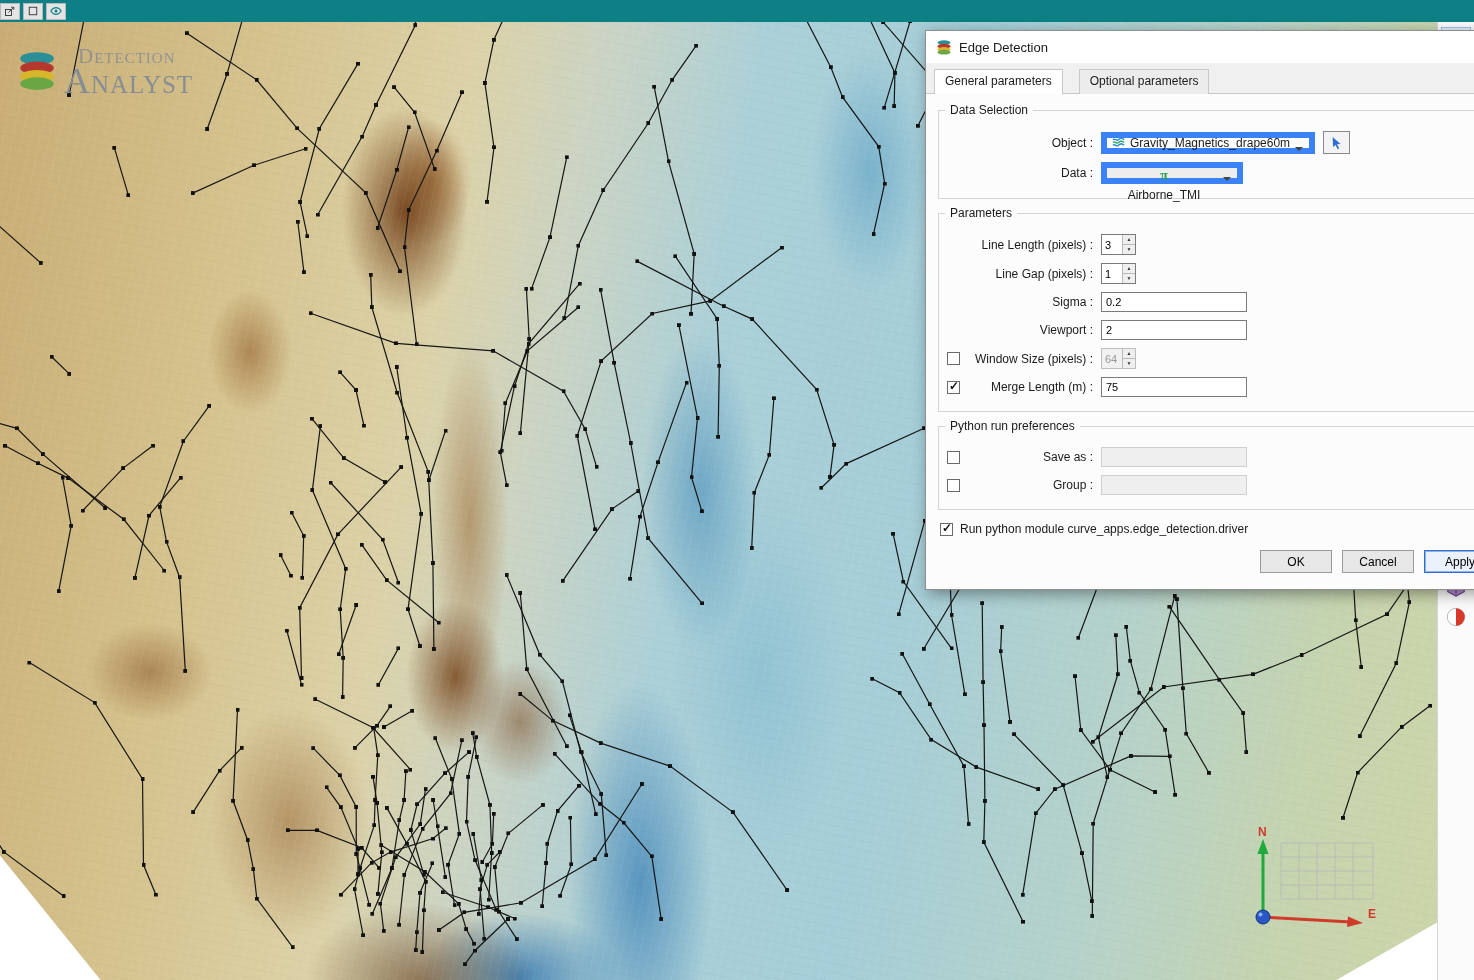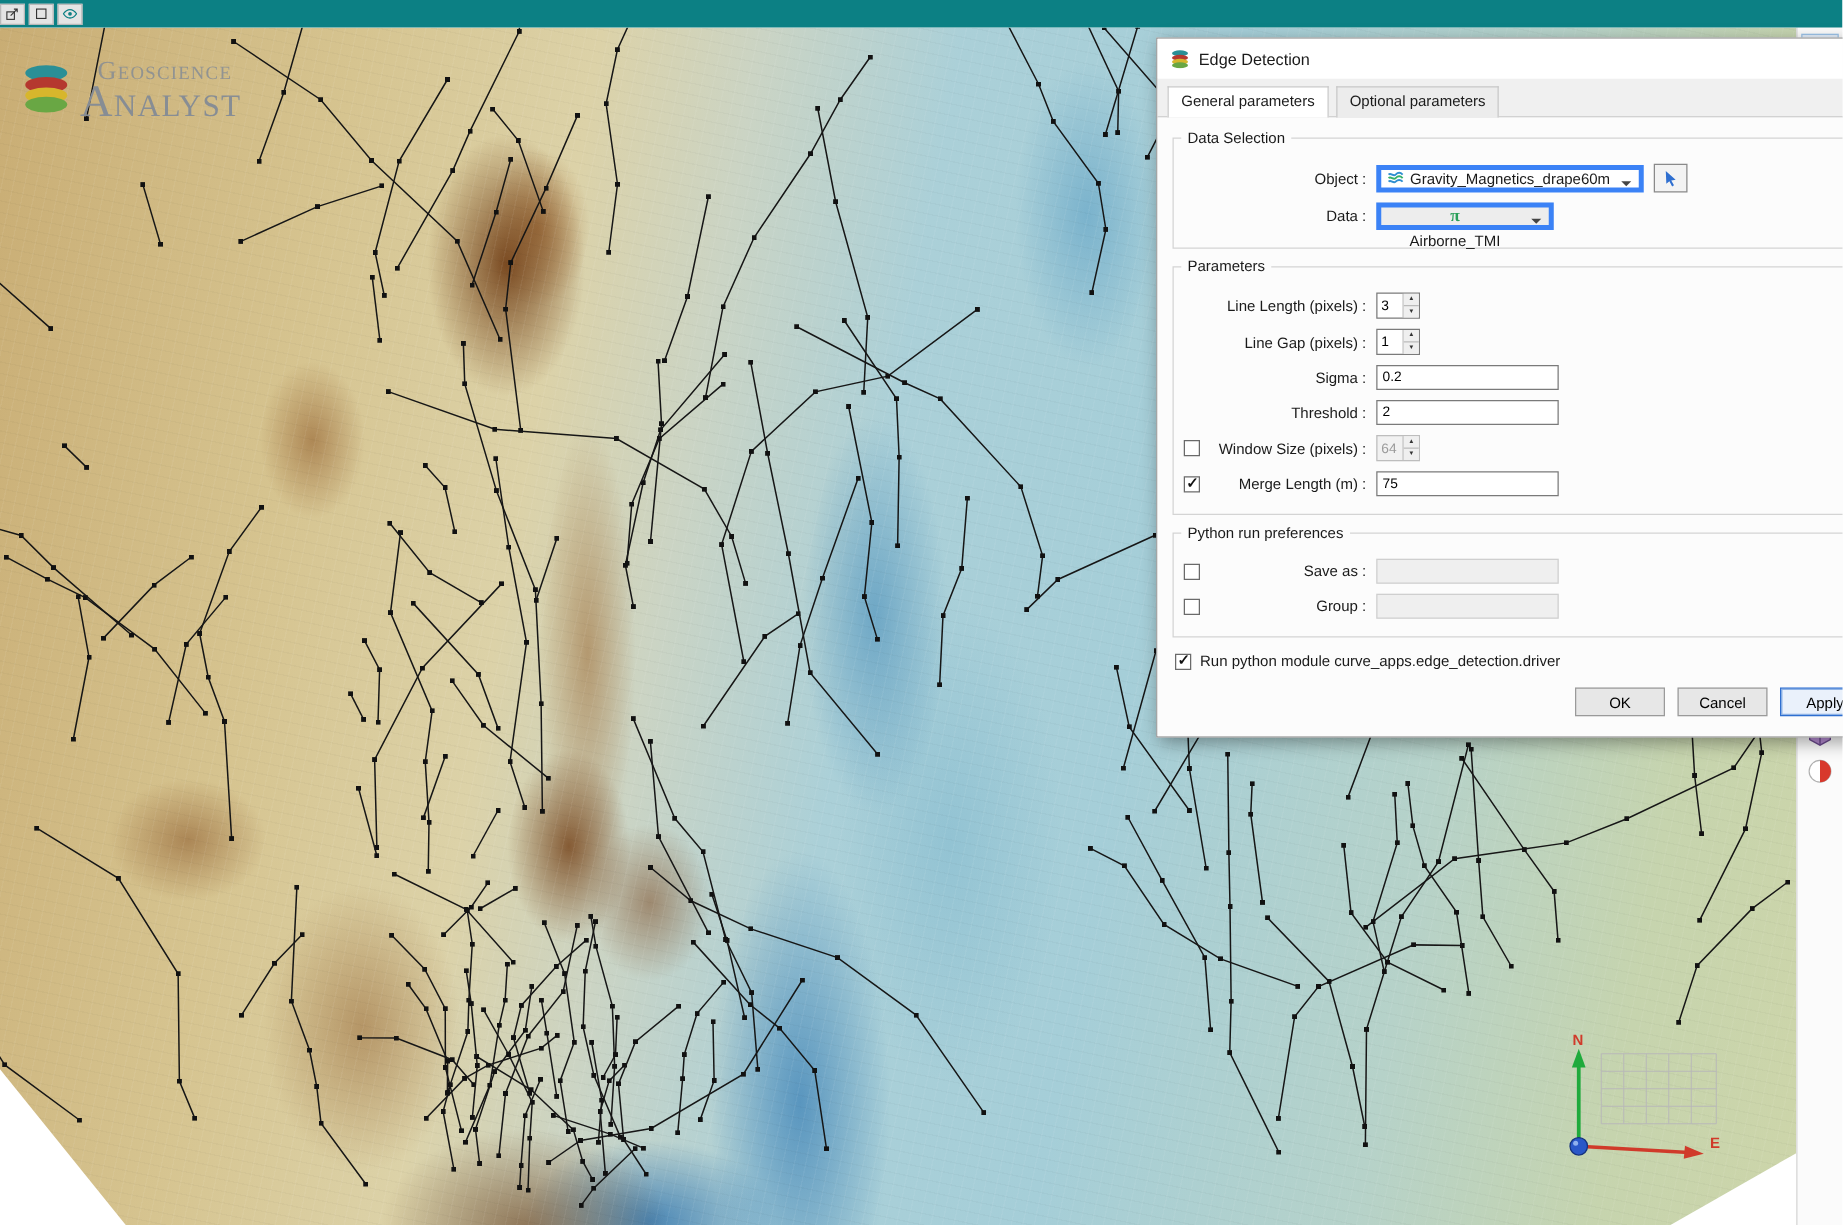--- a/index.html
+++ b/index.html
@@ -81,35 +81,35 @@
     border:1px solid #8f8f8f; box-shadow:3px 4px 14px rgba(0,0,0,.38); z-index:40;
     font-size:12px; color:#1a1a1a; }
   .dlg-titlebar { height:32px; background:#fff; display:flex; align-items:center;
     padding:0 4px 0 10px; }
   .dlg-titlebar .dtitle { flex:1; font-size:13px; padding-left:7px; }
   .dlg-close { width:30px; height:26px; border:none; background:transparent; font-size:14px;
     color:#333; }
   .dlg-close::before { content:"\2715"; }
   .tabs { display:flex; background:#f0f0f0; padding:5px 8px 0; border-bottom:1px solid #c8c8c8; }
   .tab { padding:4px 10px 5px; font-size:12px; border:1px solid #c8c8c8; border-bottom:none;
-    background:#ececec; margin-right:6px; position:relative; top:1px; }
+    background:#ececec; margin-right:16px; position:relative; top:1px; }
   .tab.active { background:#fff; padding-bottom:6px; }
   .dlg-body { background:#fcfcfc; padding:2px 0 6px; }
   .group { border:1px solid #d4d4d4; position:relative; margin:14px 12px 10px;
     padding:12px 8px 6px; }
   .glabel { position:absolute; top:-8px; left:6px; background:#fcfcfc; padding:0 5px;
     font-size:12px; }
   .frow { display:flex; align-items:center; margin:8px 0; }
   .cbslot { width:22px; flex:none; display:flex; }
   .flabel { width:132px; flex:none; text-align:right; padding-right:8px; }
   .cb { width:13px; height:13px; border:1px solid #6a6a6a; background:#fff;
     display:inline-block; position:relative; flex:none; }
   .cb.checked::after { content:"\2713"; position:absolute; left:1px; top:-3px;
     font-size:12px; font-weight:bold; color:#111; }
-  .combo { height:22px; border:4px solid #3b82f6; background:#fff; display:flex;
+  .combo { height:22px; border:6px solid #3b82f6; background:#fff; display:flex;
     align-items:center; gap:4px; padding:0 20px 0 4px; position:relative; font-size:12px; }
   .combo::after { content:""; position:absolute; right:6px; top:9px;
     border:4px solid transparent; border-top-color:#444; }
   .combo.gray { background:#ededed;flex-direction:column; }
   .combo svg { width:15px; height:15px; flex:none; }
   .pi-ic { color:#2aa05a; font-weight:bold; font-size:14px; font-family:"Liberation Serif",serif; }
   .pi-ic::before { content:"\3C0"; }
   .pickbtn { width:27px; height:23px; margin-left:8px; border:1px solid #8a8a8a;
     background:#f3f3f3; display:flex; align-items:center; justify-content:center; }
   .pickbtn svg { width:14px; height:14px; }
@@ -394,21 +394,21 @@
         <polyline points="1091.8,879.2 1082.0,831.2 1063.2,763.1 1014.1,712.3" class="eline"></polyline>
       </svg>
     <div class="wedge bl"></div>
     <div class="wedge br"></div>
 
     <div class="logo">
       <svg class="logo-disc">
           <use href="#sy-layers" width="42" height="44"></use>
         </svg>
       <div class="logo-text">
-        <div class="l1">Geoscience</div>
+        <div class="l1">Detection</div>
         <div class="l2">Analyst</div>
       </div>
     </div>
 
     <svg class="compass" width="150" height="115" viewBox="0 0 150 115">
       <g stroke="#b8b8b8" stroke-width="0.8">
         <path d="M46 18h92M46 32h92M46 46h92M46 60h92M46 74h92M46 18v56M64 18v56M82 18v56M100 18v56M118 18v56M138 18v56" fill="none"></path>
       </g>
       <line x1="28" y1="92" x2="28" y2="26" stroke="#1faa3c" stroke-width="3"></line>
       <path d="M28 14 L22.5 29 L33.5 29 Z" fill="#1faa3c"></path>
@@ -611,21 +611,21 @@
               </span>
           </div>
         </div>
         <div class="frow">
           <span class="cbslot"></span>
           <span class="flabel">Sigma :</span>
           <input class="tinput" readonly="" value="0.2" style="">
         </div>
         <div class="frow">
           <span class="cbslot"></span>
-          <span class="flabel">Threshold :</span>
+          <span class="flabel">Viewport :</span>
           <input class="tinput" readonly="" value="2" style="">
         </div>
         <div class="frow">
           <span class="cbslot">
               <span class="cb"></span>
             </span>
           <span class="flabel">Window Size (pixels) :</span>
           <div class="spin disabled">
             <input readonly="" disabled="" value="64" style="">
             <span class="sbtns">

